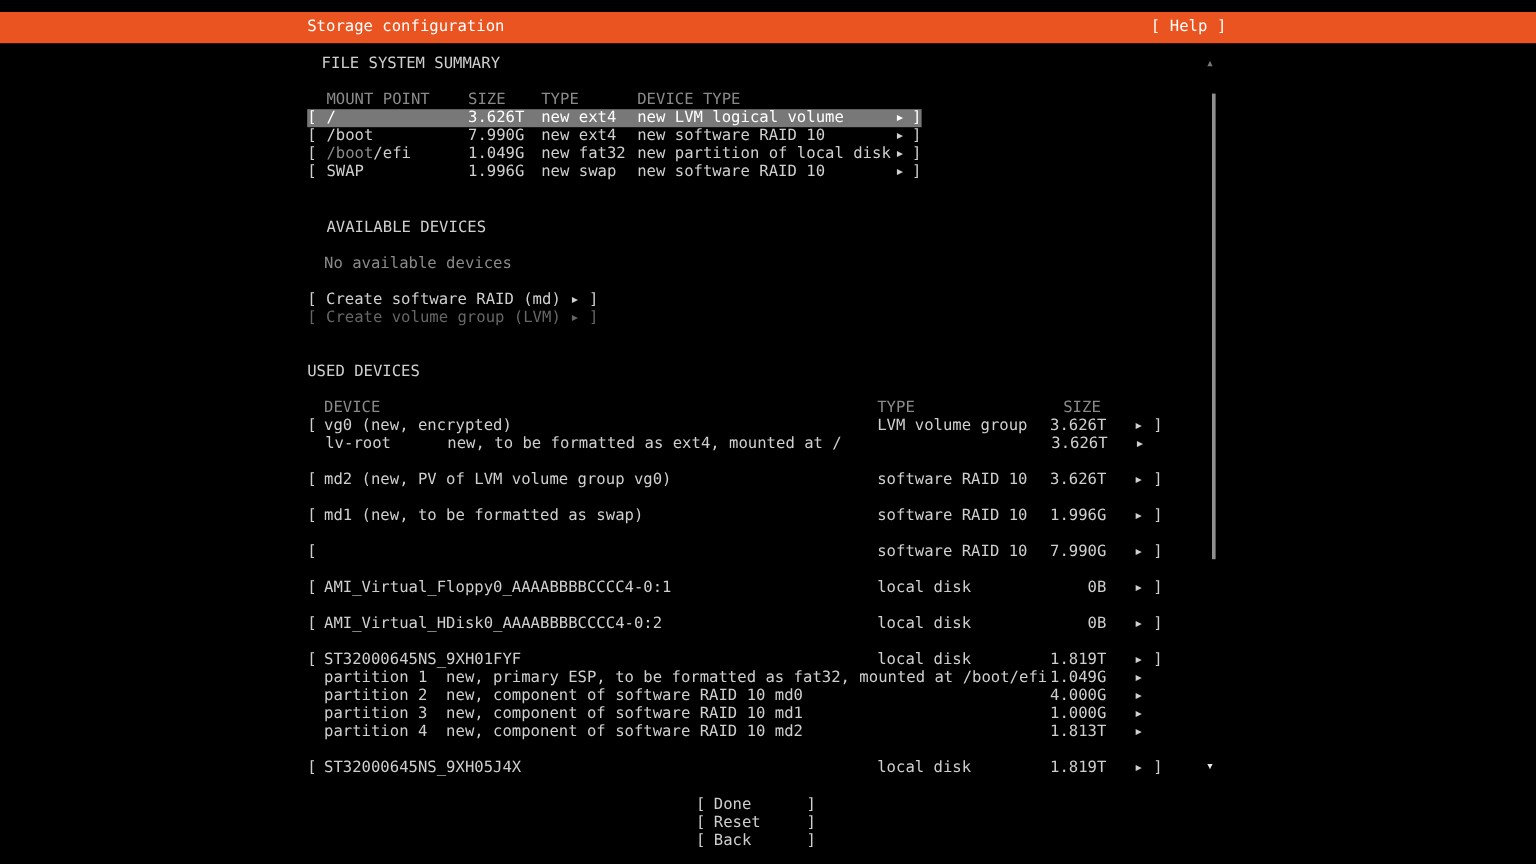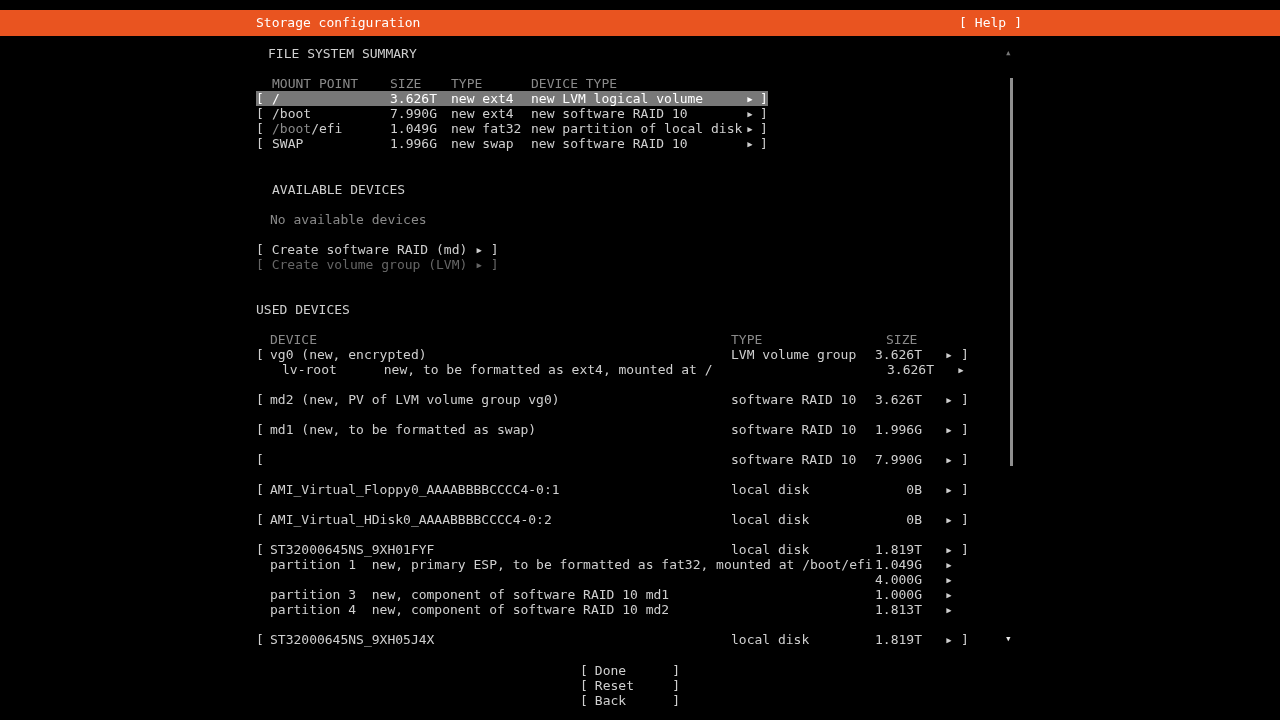--- a/index.html
+++ b/index.html
@@ -123,21 +123,21 @@
 
   <div class="row u" style="top:347px;left:0">
     <span class="p-lb">[</span>
     <span class="p-name">vg0 (new, encrypted)</span>
     <span class="p-type">LVM volume group</span>
     <span class="p-size">3.626T</span>
     <span class="p-arrow">▸</span>
     <span class="p-rb">]</span>
   </div>
 
-  <div class="row u" style="top:362px;left:12px">
+  <div class="row u" style="top:362px;left:1px">
     <span class="p-name">lv-root      new, to be formatted as ext4, mounted at /</span>
     <span class="p-size">3.626T</span>
     <span class="p-arrow">▸</span>
   </div>
 
   <div class="row u" style="top:392px;left:0">
     <span class="p-lb">[</span>
     <span class="p-name">md2 (new, PV of LVM volume group vg0)</span>
     <span class="p-type">software RAID 10</span>
     <span class="p-size">3.626T</span>
@@ -189,20 +189,21 @@
     <span class="p-rb">]</span>
   </div>
 
   <div class="row u" style="top:557px;left:0">
     <span class="p-name">partition 1  new, primary ESP, to be formatted as fat32, mounted at /boot/efi</span>
     <span class="p-size">1.049G</span>
     <span class="p-arrow">▸</span>
   </div>
 
   <div class="row u" style="top:572px;left:0">
+    <span class="p-name">partition 2  new, component of software RAID 10 md0</span>
     <span class="p-size">4.000G</span>
     <span class="p-arrow">▸</span>
   </div>
 
   <div class="row u" style="top:587px;left:0">
     <span class="p-name">partition 3  new, component of software RAID 10 md1</span>
     <span class="p-size">1.000G</span>
     <span class="p-arrow">▸</span>
   </div>
 

